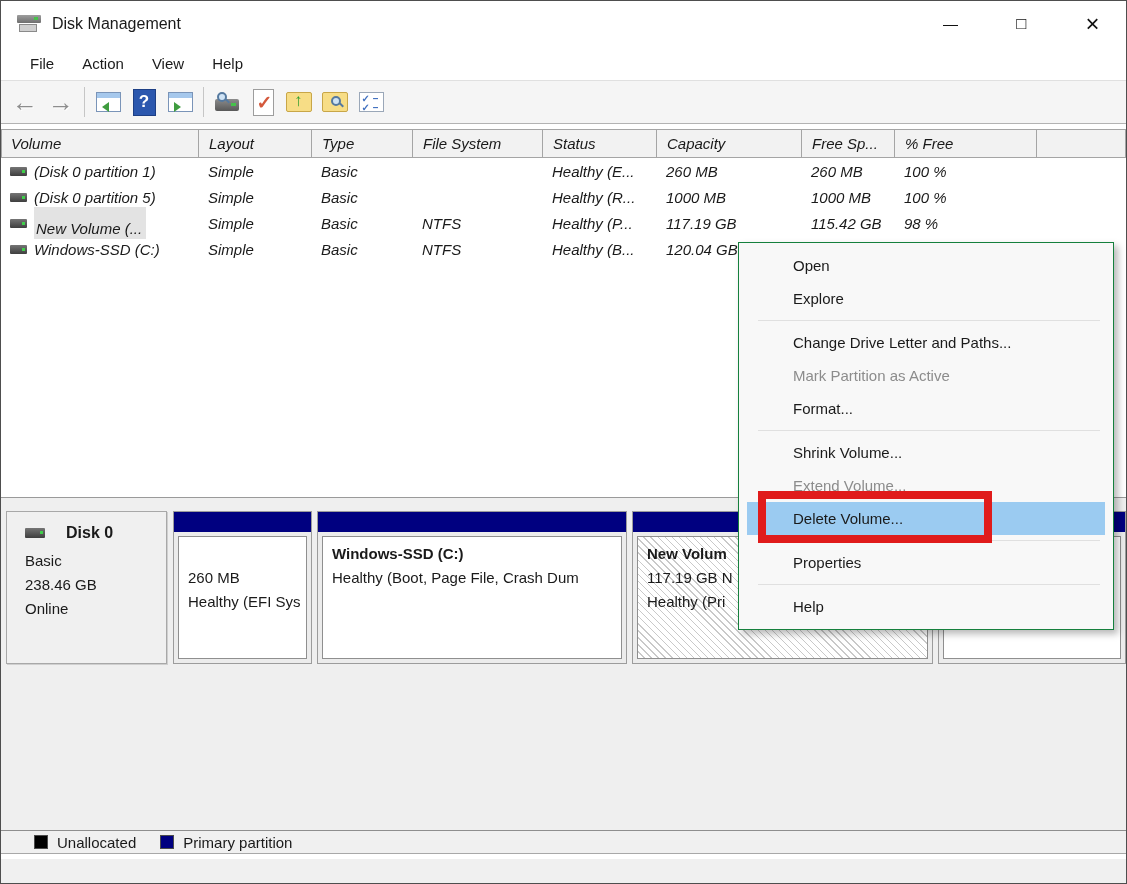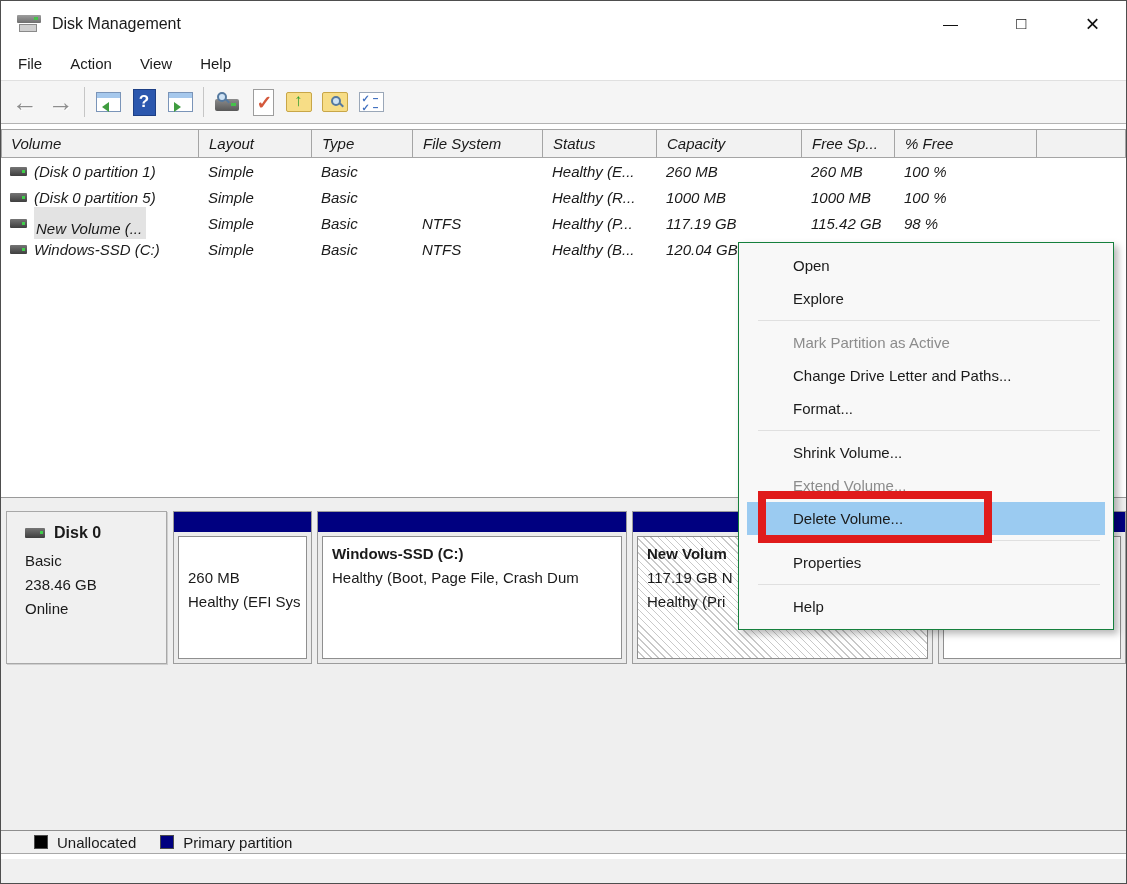--- a/index.html
+++ b/index.html
@@ -19,21 +19,21 @@
               background:#cfcfcf; border:1px solid #8a8a8a; }
   .title-text { margin-left:11px; font-size:16px; }
   .win-controls { margin-left:auto; display:flex; height:45px; }
   .win-btn { width:47px; height:45px; display:flex; align-items:center; justify-content:center;
              font-size:15px; color:#111; margin-right:24px; }
   .win-btn.close { font-size:24px; font-weight:300; margin-right:10px; }
   .win-btn.max { font-size:17px; }
 
   
   .menubar { position:absolute; top:45px; left:0; right:0; height:34px; background:#fff;
-             display:flex; align-items:center; padding-left:3px; }
+             display:flex; align-items:center; padding-left:15px; }
   .menu-item { padding:4px 14px; }
 
   
   .toolbar { position:absolute; top:79px; left:0; right:0; height:44px; background:#f5f5f5;
              border-top:1px solid #e0e0e0; border-bottom:1px solid #b3b3b3;
              display:flex; align-items:center; padding-left:6px; }
   .tb-btn { width:36px; height:34px; display:flex; align-items:center; justify-content:center; }
   .tb-sep { width:1px; height:30px; background:#c6c6c6; margin:0 5px; }
   .arrow-glyph { font-size:26px; font-weight:bold; color:#8d8d8d; line-height:1;
                  text-shadow:1px 1px 0 #ffffff; }
@@ -76,21 +76,21 @@
   .drive-icon { width:17px; height:9px; background:linear-gradient(#757575,#3e3e3e);
                 border-radius:1px; position:relative; margin-right:7px; flex:none; }
   .drive-icon::after { content:""; position:absolute; right:2px; top:3px; width:3px; height:3px; background:#3fcf4a; }
   .vol-label.sel { background:#e3e3e3; padding:13px 4px 2px 2px; }
 
   
   .bottom-pane { position:absolute; top:497px; left:0; right:0; height:332px; background:#efefef; }
   .disk-row { position:absolute; top:13px; left:5px; right:2px; height:155px; }
   .disk-panel { position:absolute; left:0; top:0; width:161px; height:153px; background:#f0f0f0;
                 border:1px solid #a8a8a8; box-shadow:1px 1px 0 #cfcfcf; padding:12px 0 0 18px; }
-  .disk-title { font-weight:bold; font-size:16px; display:flex; align-items:center; gap:9px; margin-bottom:7px; }
+  .disk-title { font-weight:bold; font-size:16px; display:flex; align-items:center; gap:21px; margin-bottom:7px; }
   .disk-title .drive-icon { width:20px; height:10px; margin-right:0; }
   .disk-line { line-height:24px; }
   .part { position:absolute; top:0; height:153px; border:1px solid #9c9c9c; background:#ececec; }
   .part-head { height:20px; background:#000080; }
   .part-body { position:absolute; top:24px; left:4px; right:4px; bottom:4px; background:#fff;
                border:1px solid #8f8f8f; padding:5px 9px; overflow:hidden; white-space:nowrap; }
   .part-body.hatched { background:repeating-linear-gradient(45deg,#ffffff 0 4px,#c9c9c9 4px 5px); }
   .part-title { font-weight:bold; line-height:24px; min-height:24px; }
   .part-line { line-height:24px; }
   .p1 { left:167px; width:139px; } .p2 { left:311px; width:310px; }
@@ -322,22 +322,22 @@
       <span class="legend-swatch sw-primary"></span>
       <span>Primary partition</span>
     </div>
   </div>
   <div class="footer"></div>
 
   <div class="context-menu">
     <div class="cm-item">Open</div>
     <div class="cm-item">Explore</div>
     <div class="cm-sep"></div>
+    <div class="cm-item">Change Drive Letter and Paths...</div>
     <div class="cm-item disabled">Mark Partition as Active</div>
-    <div class="cm-item">Change Drive Letter and Paths...</div>
     <div class="cm-item">Format...</div>
     <div class="cm-sep"></div>
     <div class="cm-item">Shrink Volume...</div>
     <div class="cm-item disabled">Extend Volume...</div>
     <div class="cm-item highlighted">Delete Volume...</div>
     <div class="cm-sep"></div>
     <div class="cm-item">Properties</div>
     <div class="cm-sep"></div>
     <div class="cm-item">Help</div>
   </div>

